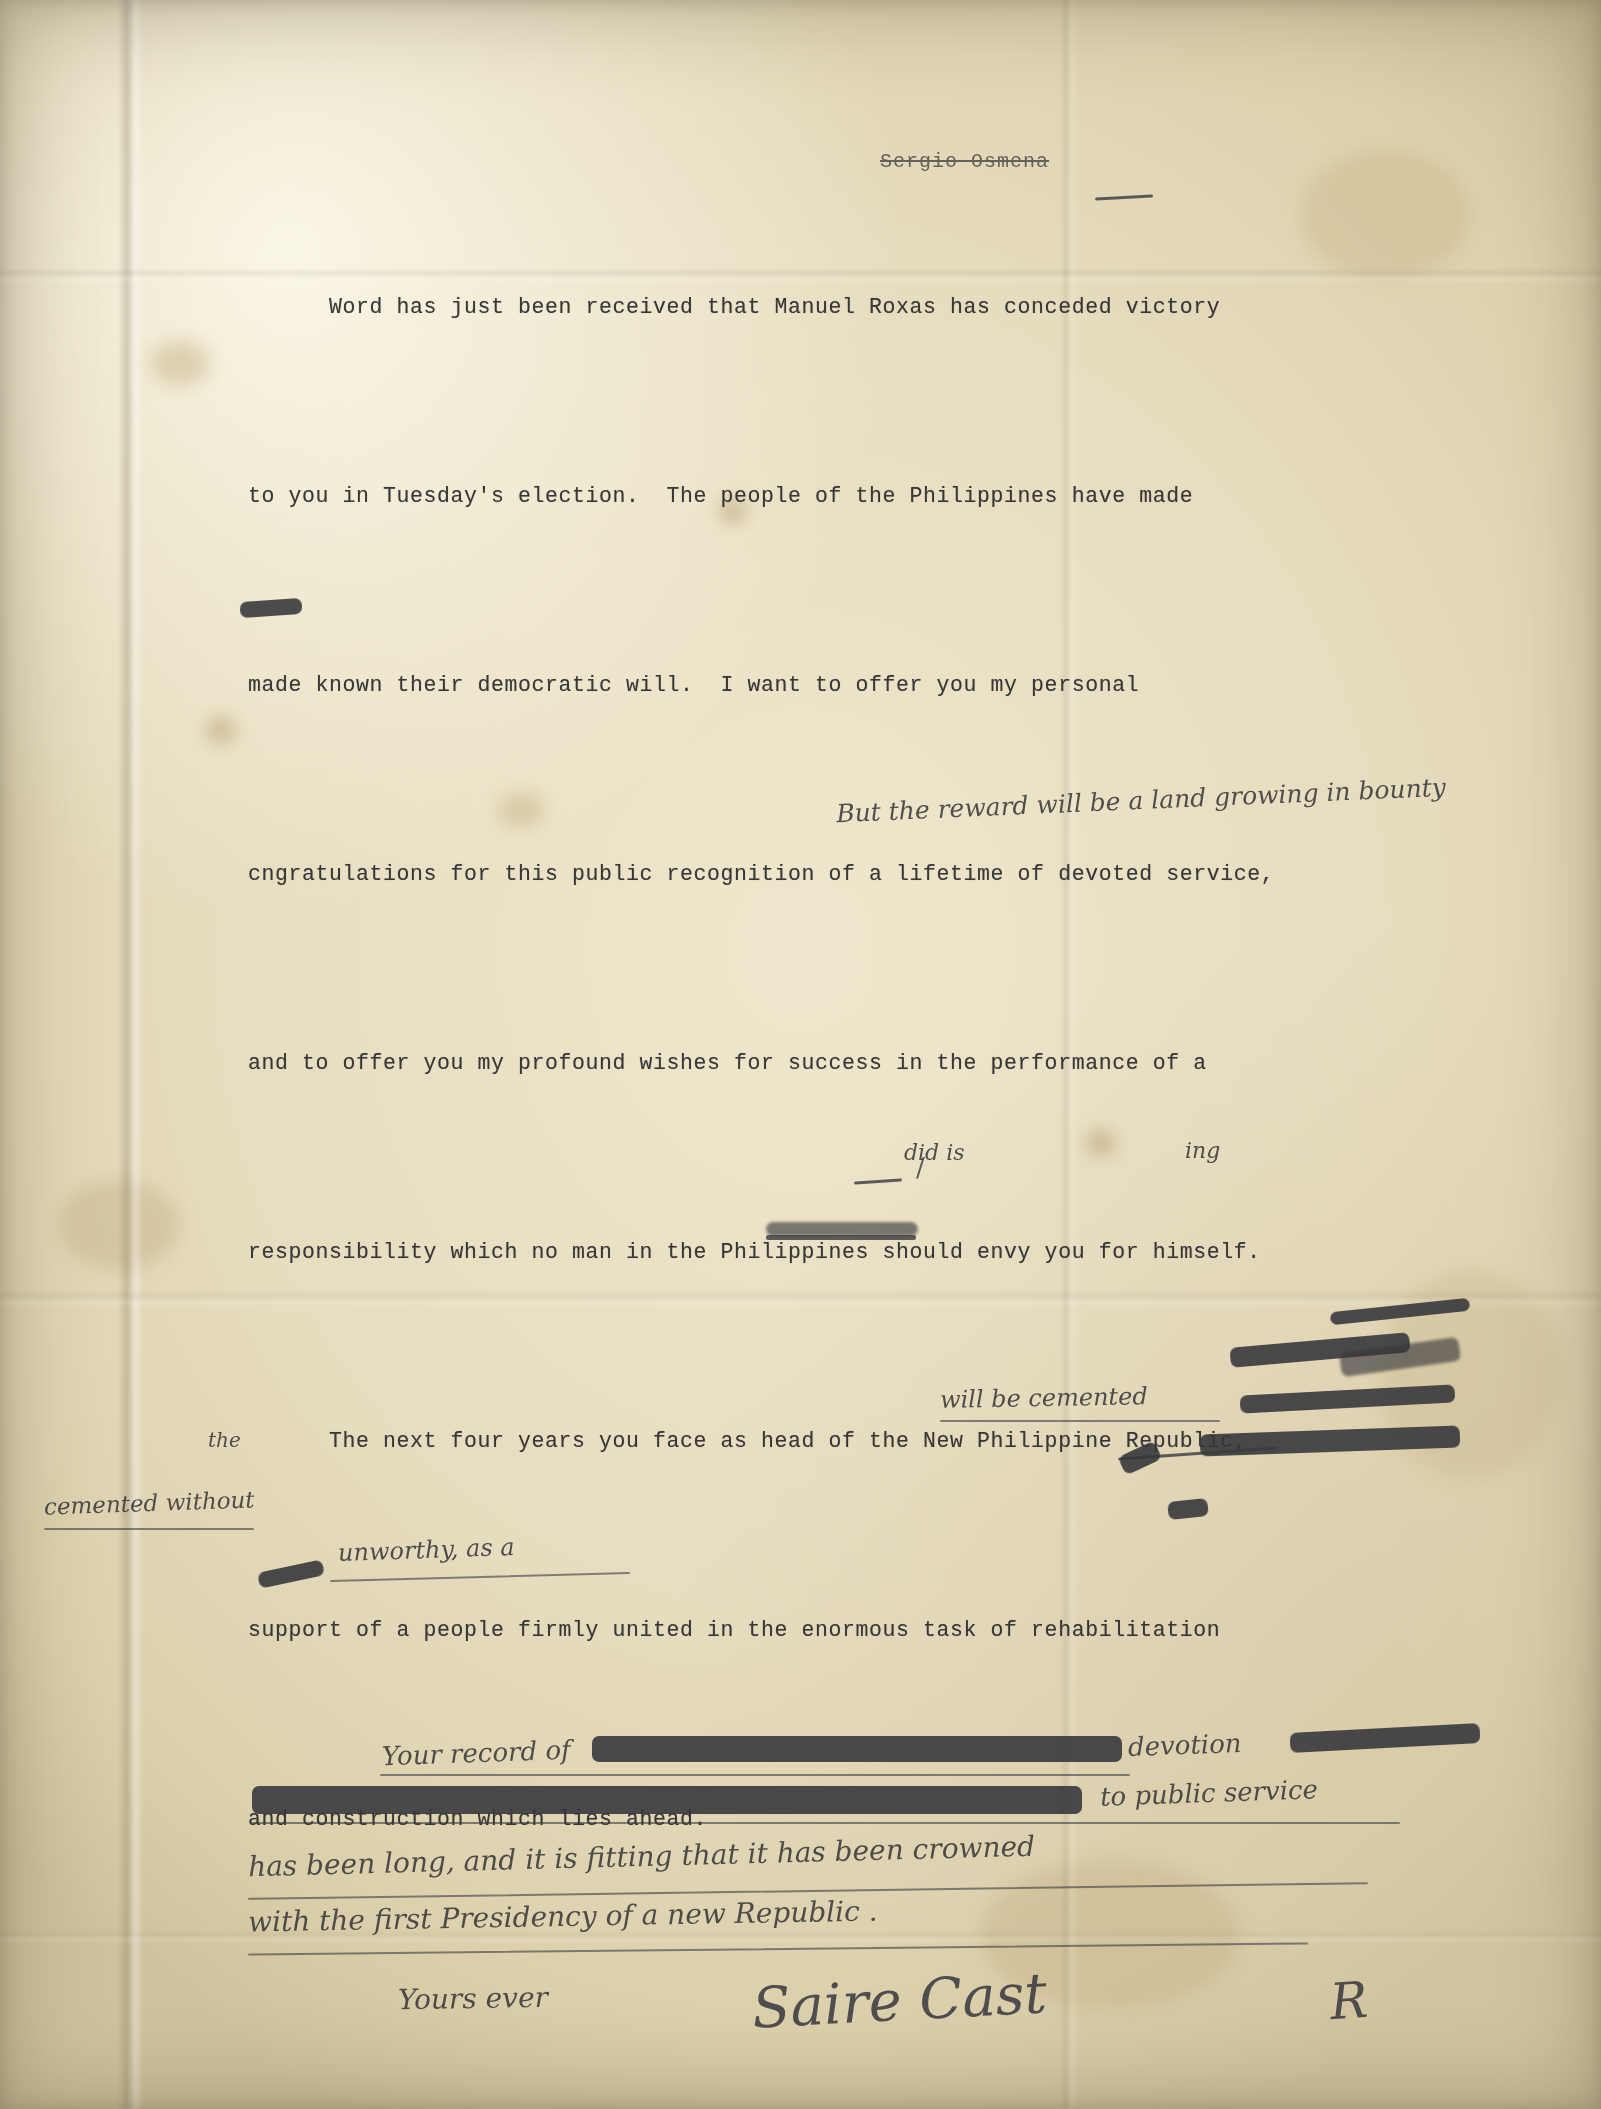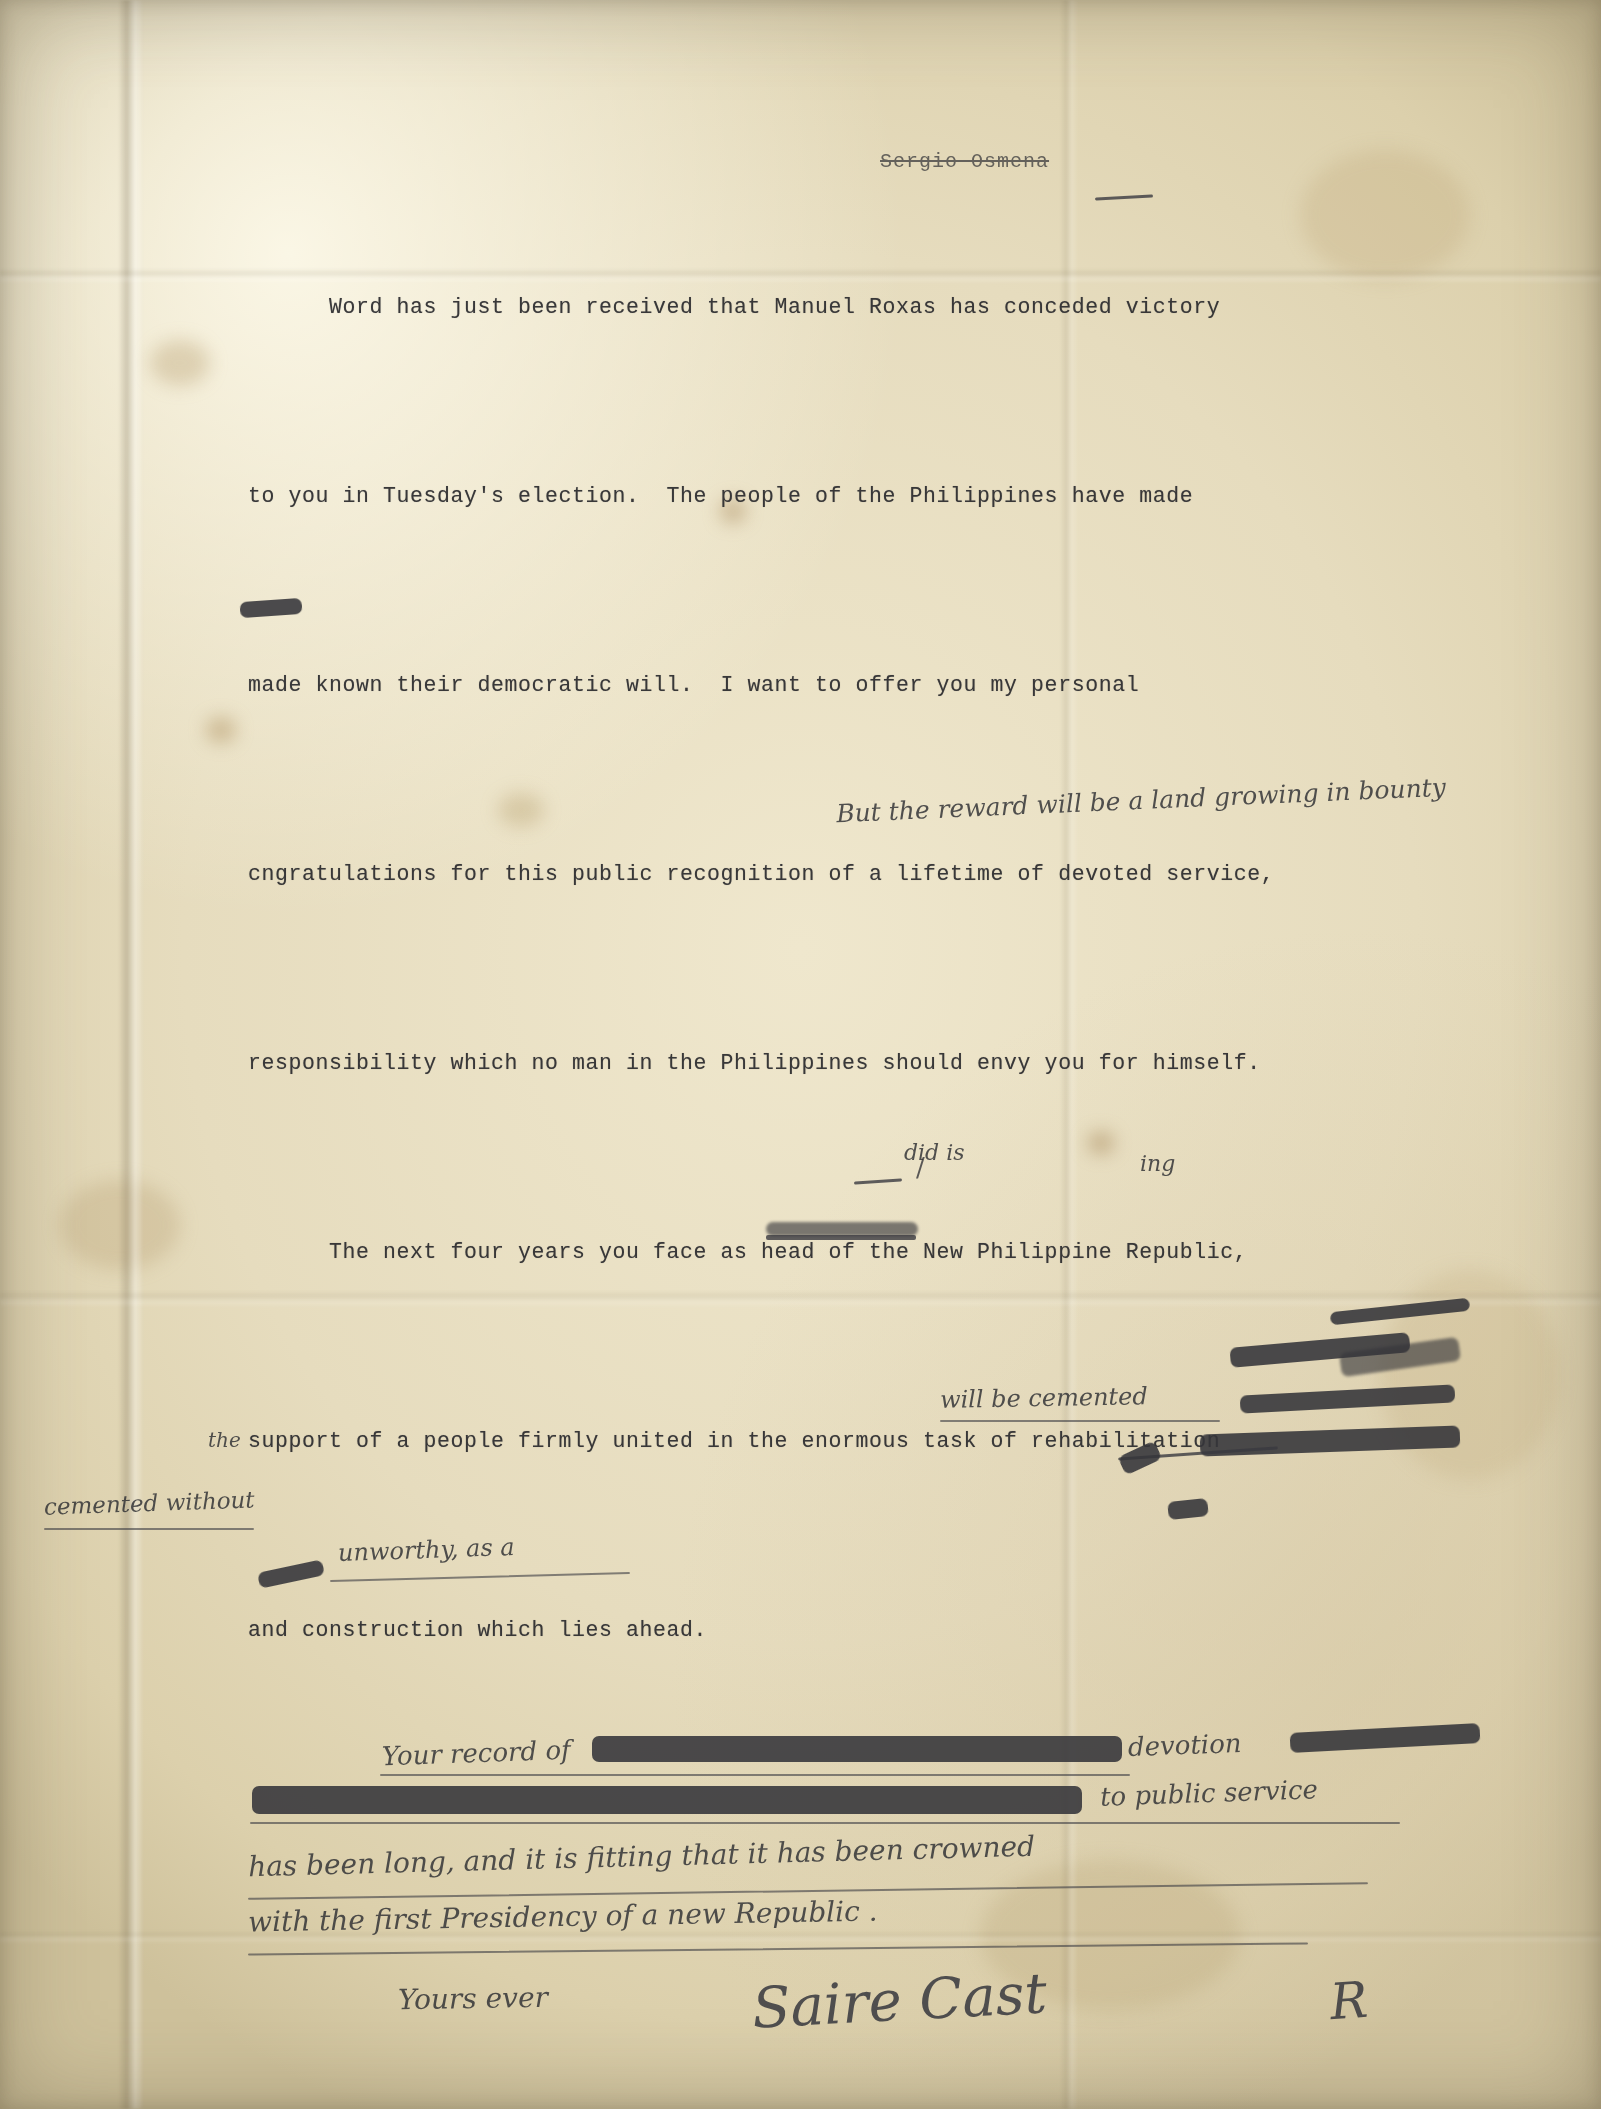--- a/index.html
+++ b/index.html
@@ -150,20 +150,21 @@
 
   <div id="strike-head">
     <span class="xout">Sergio Osmena</span>
   </div>
 
   <div id="typed">
     <div class="line">      Word has just been received that Manuel Roxas has conceded victory</div>
     <div class="line">to you in Tuesday's election.  The people of the Philippines have made</div>
     <div class="line">made known their democratic will.  I want to offer you my personal</div>
     <div class="line">cngratulations for this public recognition of a lifetime of devoted service,</div>
+    <div class="line">and to offer you my profound wishes for success in the performance of a</div>
     <div class="line">responsibility which no man in the Philippines should envy you for himself.</div>
     <div class="line">      The next four years you face as head of the New Philippine Republic,</div>
     <div class="line">support of a people firmly united in the enormous task of rehabilitation</div>
     <div class="line">and construction which lies ahead.</div>
     
     
     
     
     
     
@@ -181,21 +182,21 @@
   <div class="strikeline" style="left:1095px; top:196px; width:58px; transform:rotate(-3deg);"></div>
 
   <div class="scribble" style="left:240px; top:600px; width:62px; height:16px; transform:rotate(-4deg);"></div>
 
   <div class="hand" style="left:836px; top:786px; font-size:25px; transform:rotate(-2.5deg);">But the reward will be a land growing in bounty</div>
 
   <div class="hand" style="left:904px; top:1140px; font-size:22px;">did is</div>
   <div class="strikeline" style="left:854px; top:1180px; width:48px; transform:rotate(-4deg);"></div>
   <div class="caret" style="left:916px; top:1152px;">/</div>
 
-  <div class="hand" style="left:1140px; top:1138px; font-size:22px;margin-top:13px;">ing</div>
+  <div class="hand" style="left:1185px; top:1138px; font-size:22px;">ing</div>
 
   <div class="strikeline" style="left:766px; top:1235px; width:150px; height:5px;"></div>
   <div class="scribble soft" style="left:766px; top:1222px; width:152px; height:14px;"></div>
 
   <div class="scribble" style="left:1230px; top:1340px; width:180px; height:20px; transform:rotate(-5deg);"></div>
   <div class="scribble" style="left:1330px; top:1305px; width:140px; height:13px; transform:rotate(-6deg);"></div>
   <div class="scribble" style="left:1240px; top:1390px; width:215px; height:18px; transform:rotate(-3deg);"></div>
   <div class="scribble" style="left:1200px; top:1430px; width:260px; height:22px; transform:rotate(-2deg);"></div>
   <div class="scribble soft" style="left:1340px; top:1345px; width:120px; height:24px; transform:rotate(-8deg);"></div>
 

